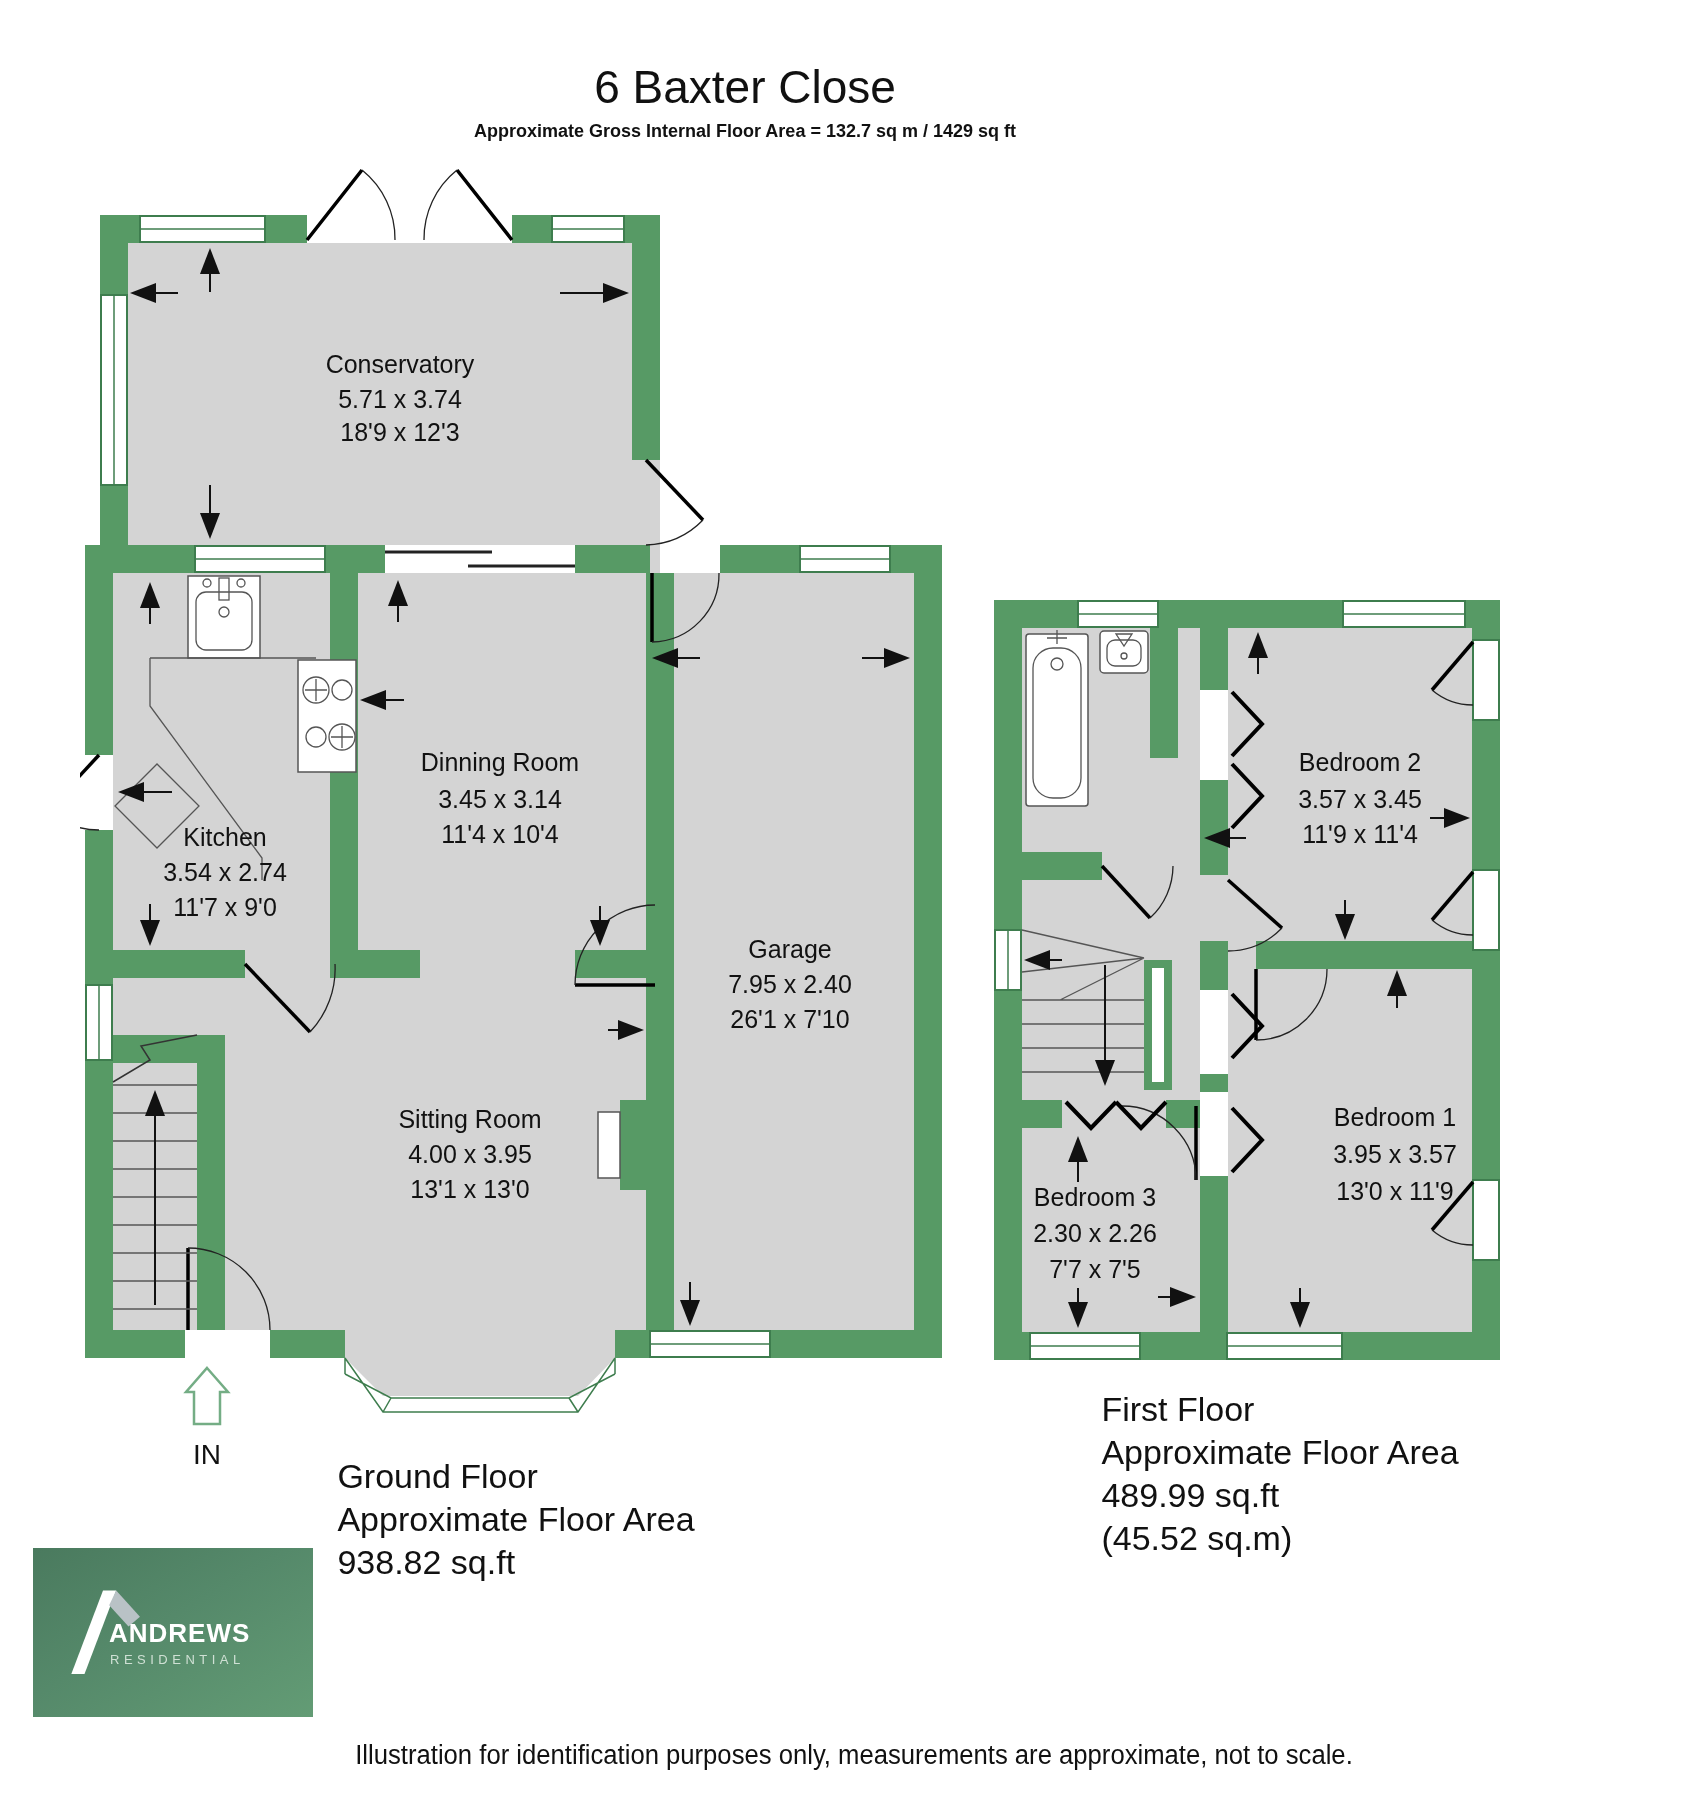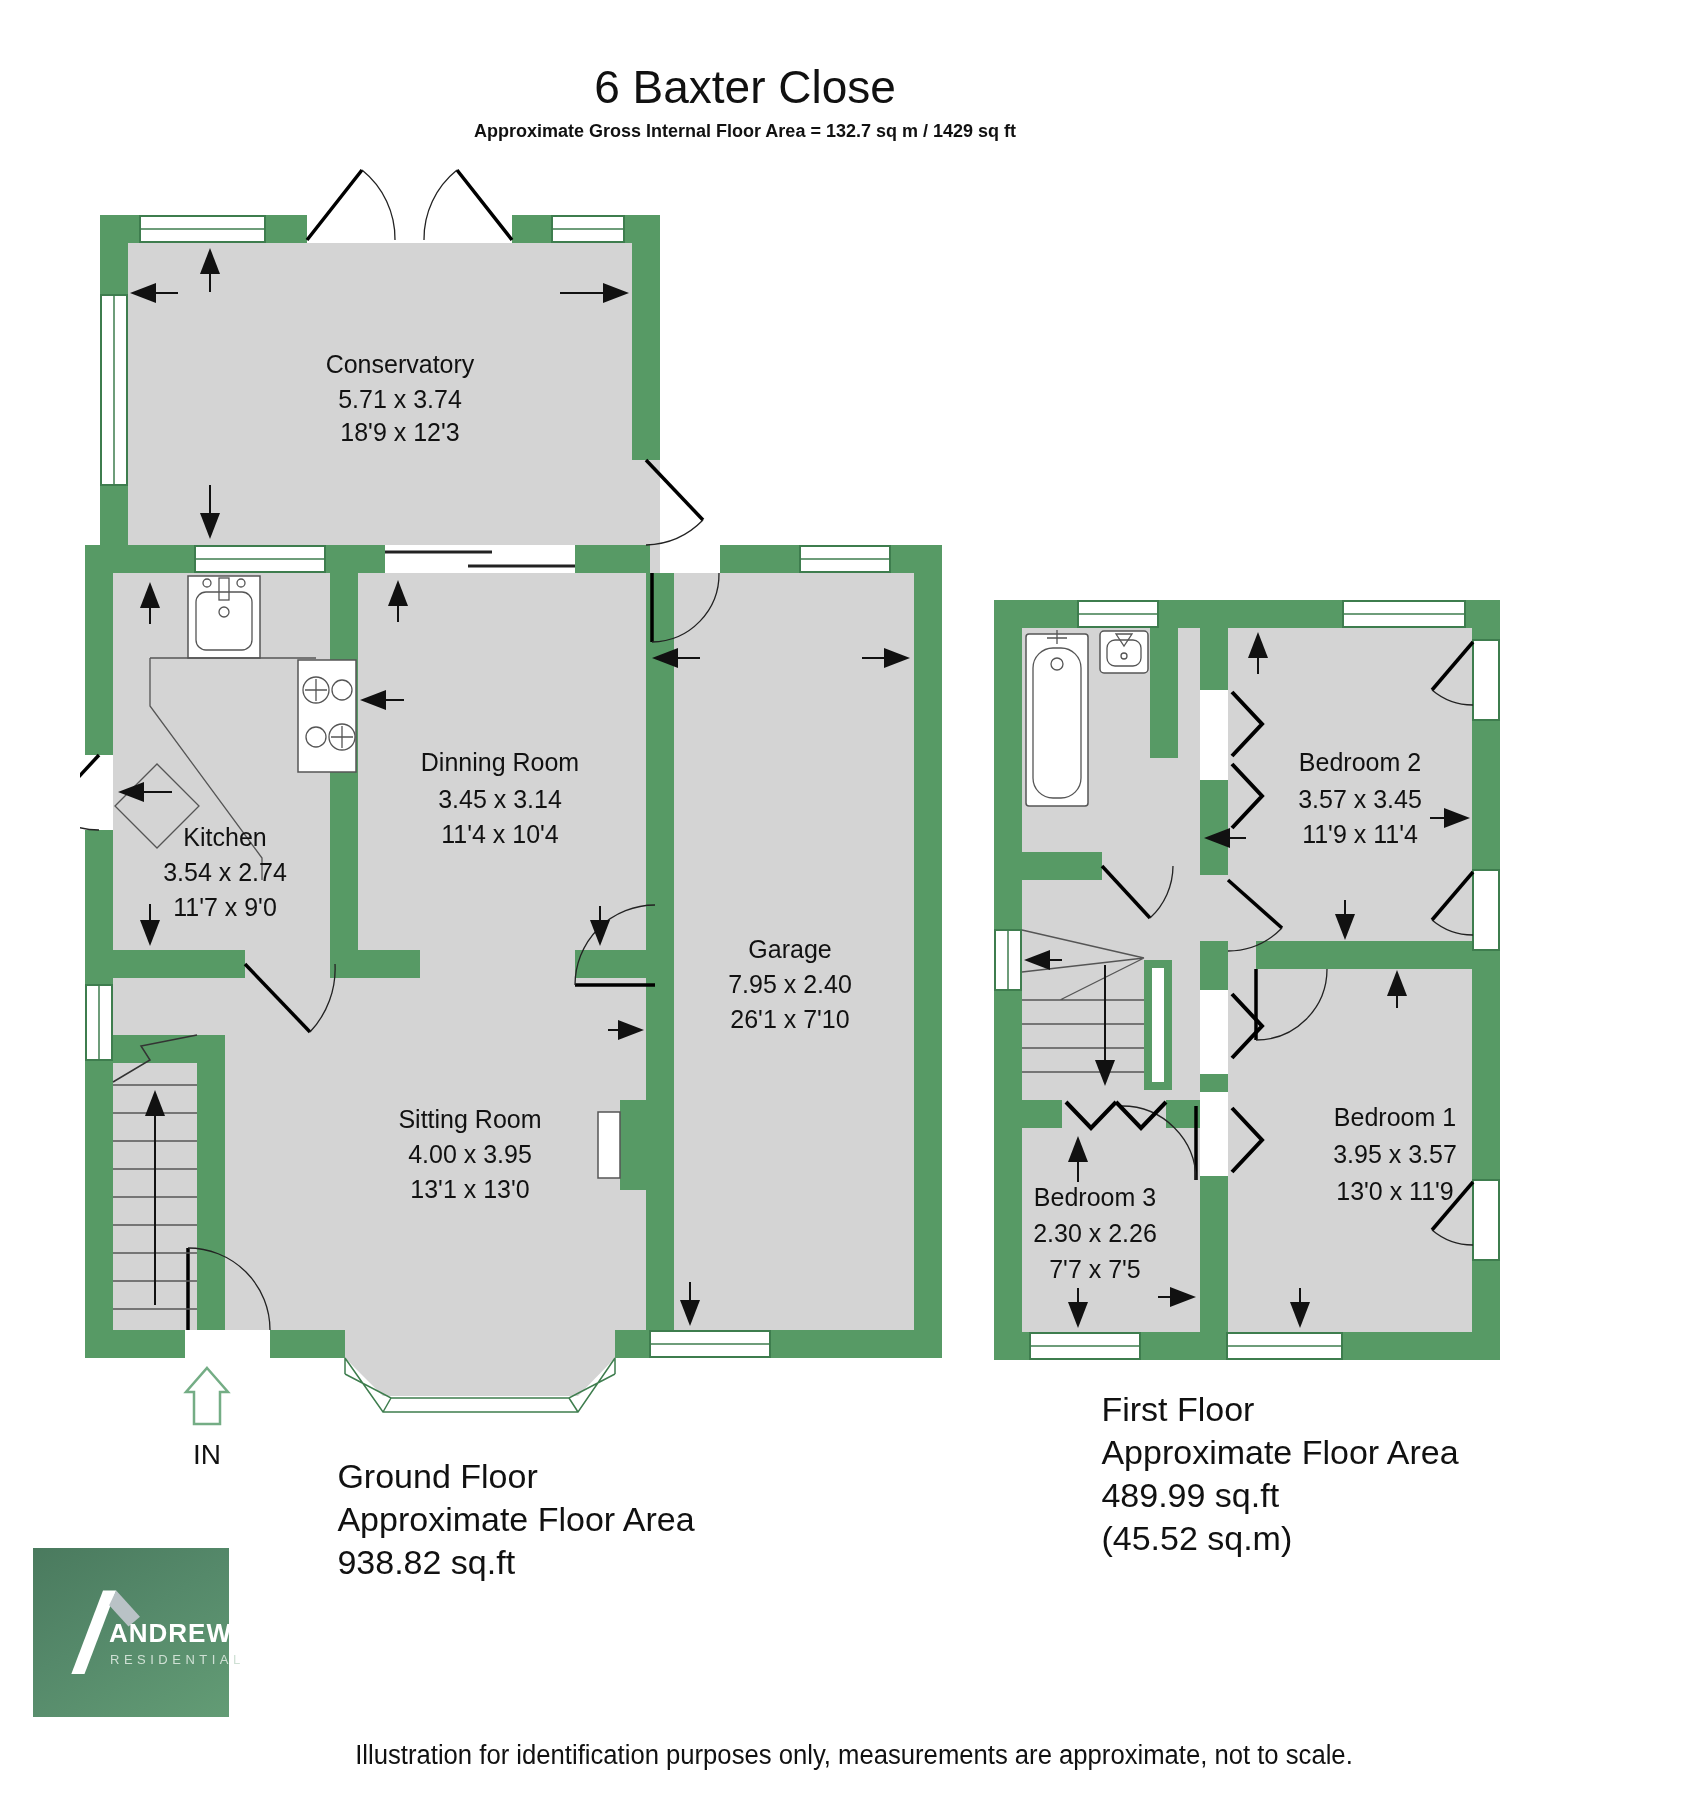--- a/index.html
+++ b/index.html
@@ -23,21 +23,21 @@
   .slide{stroke:#222;stroke-width:3;fill:none}
   .zig{stroke:#000;stroke-width:4;fill:none}
   .brk{stroke:#333;stroke-width:1.5;fill:none}
   .bayline{stroke:#3e7d4e;stroke-width:1.5;fill:none}
   .dimg{stroke:#111;stroke-width:2;marker-end:url(#ahg)}
   .dimf{stroke:#111;stroke-width:2;marker-end:url(#ahf)}
   .caption{position:absolute;transform:translateX(-50%);
            font-size:34px;line-height:43px;white-space:nowrap}
   #footer{top:1740px;left:50%;transform:translateX(-50%) scaleX(0.95);
           font-size:27px;white-space:nowrap}
-  #logo{left:33px;top:1548px;width:196px;height:169px;
+  #logo{left:33px;top:1548px;width:280px;height:169px;
         background:linear-gradient(150deg,#4a7a5e 0%,#55896a 45%,#639c75 100%)}
   #logo .mark{position:absolute;left:26px;top:38px}
   #logo .brand{position:absolute;left:76px;top:70px;color:#fff;font-size:26px;
                font-weight:600;letter-spacing:1px}
   #logo .sub{position:absolute;left:77px;top:104px;color:#cfe0d4;font-size:13px;
              letter-spacing:4.5px}
 </style>
 </head>
 <body>
 

